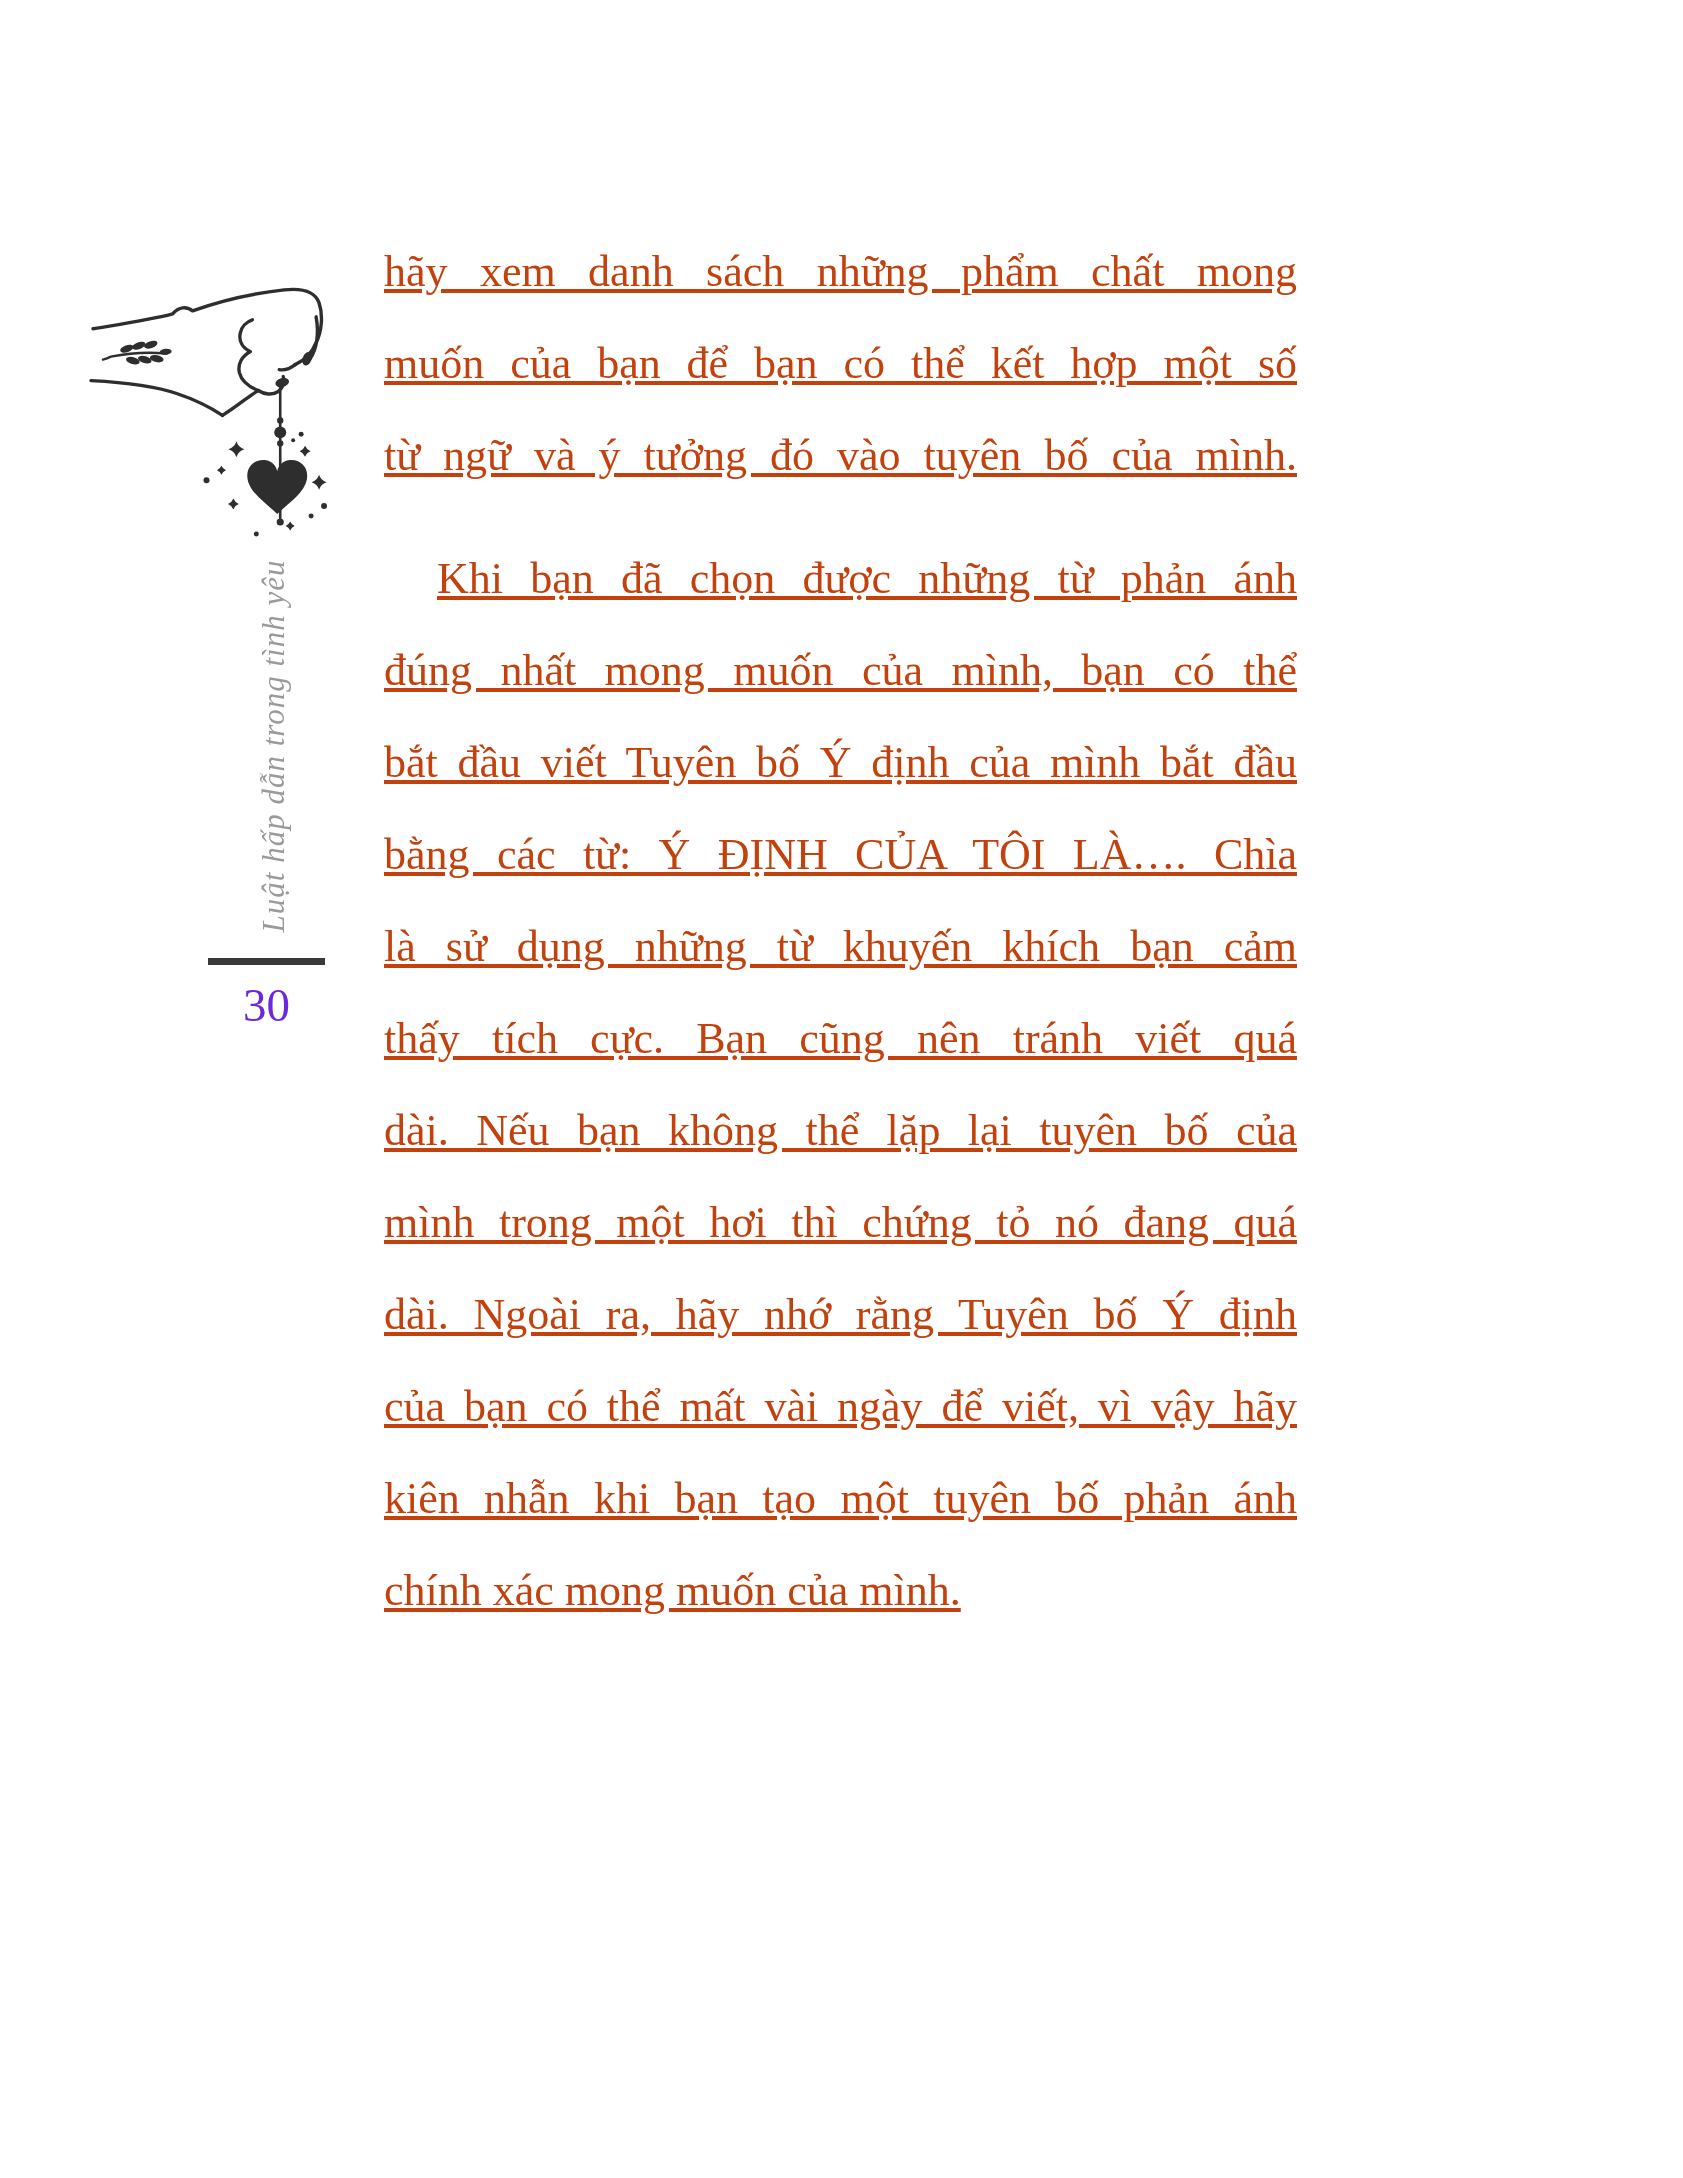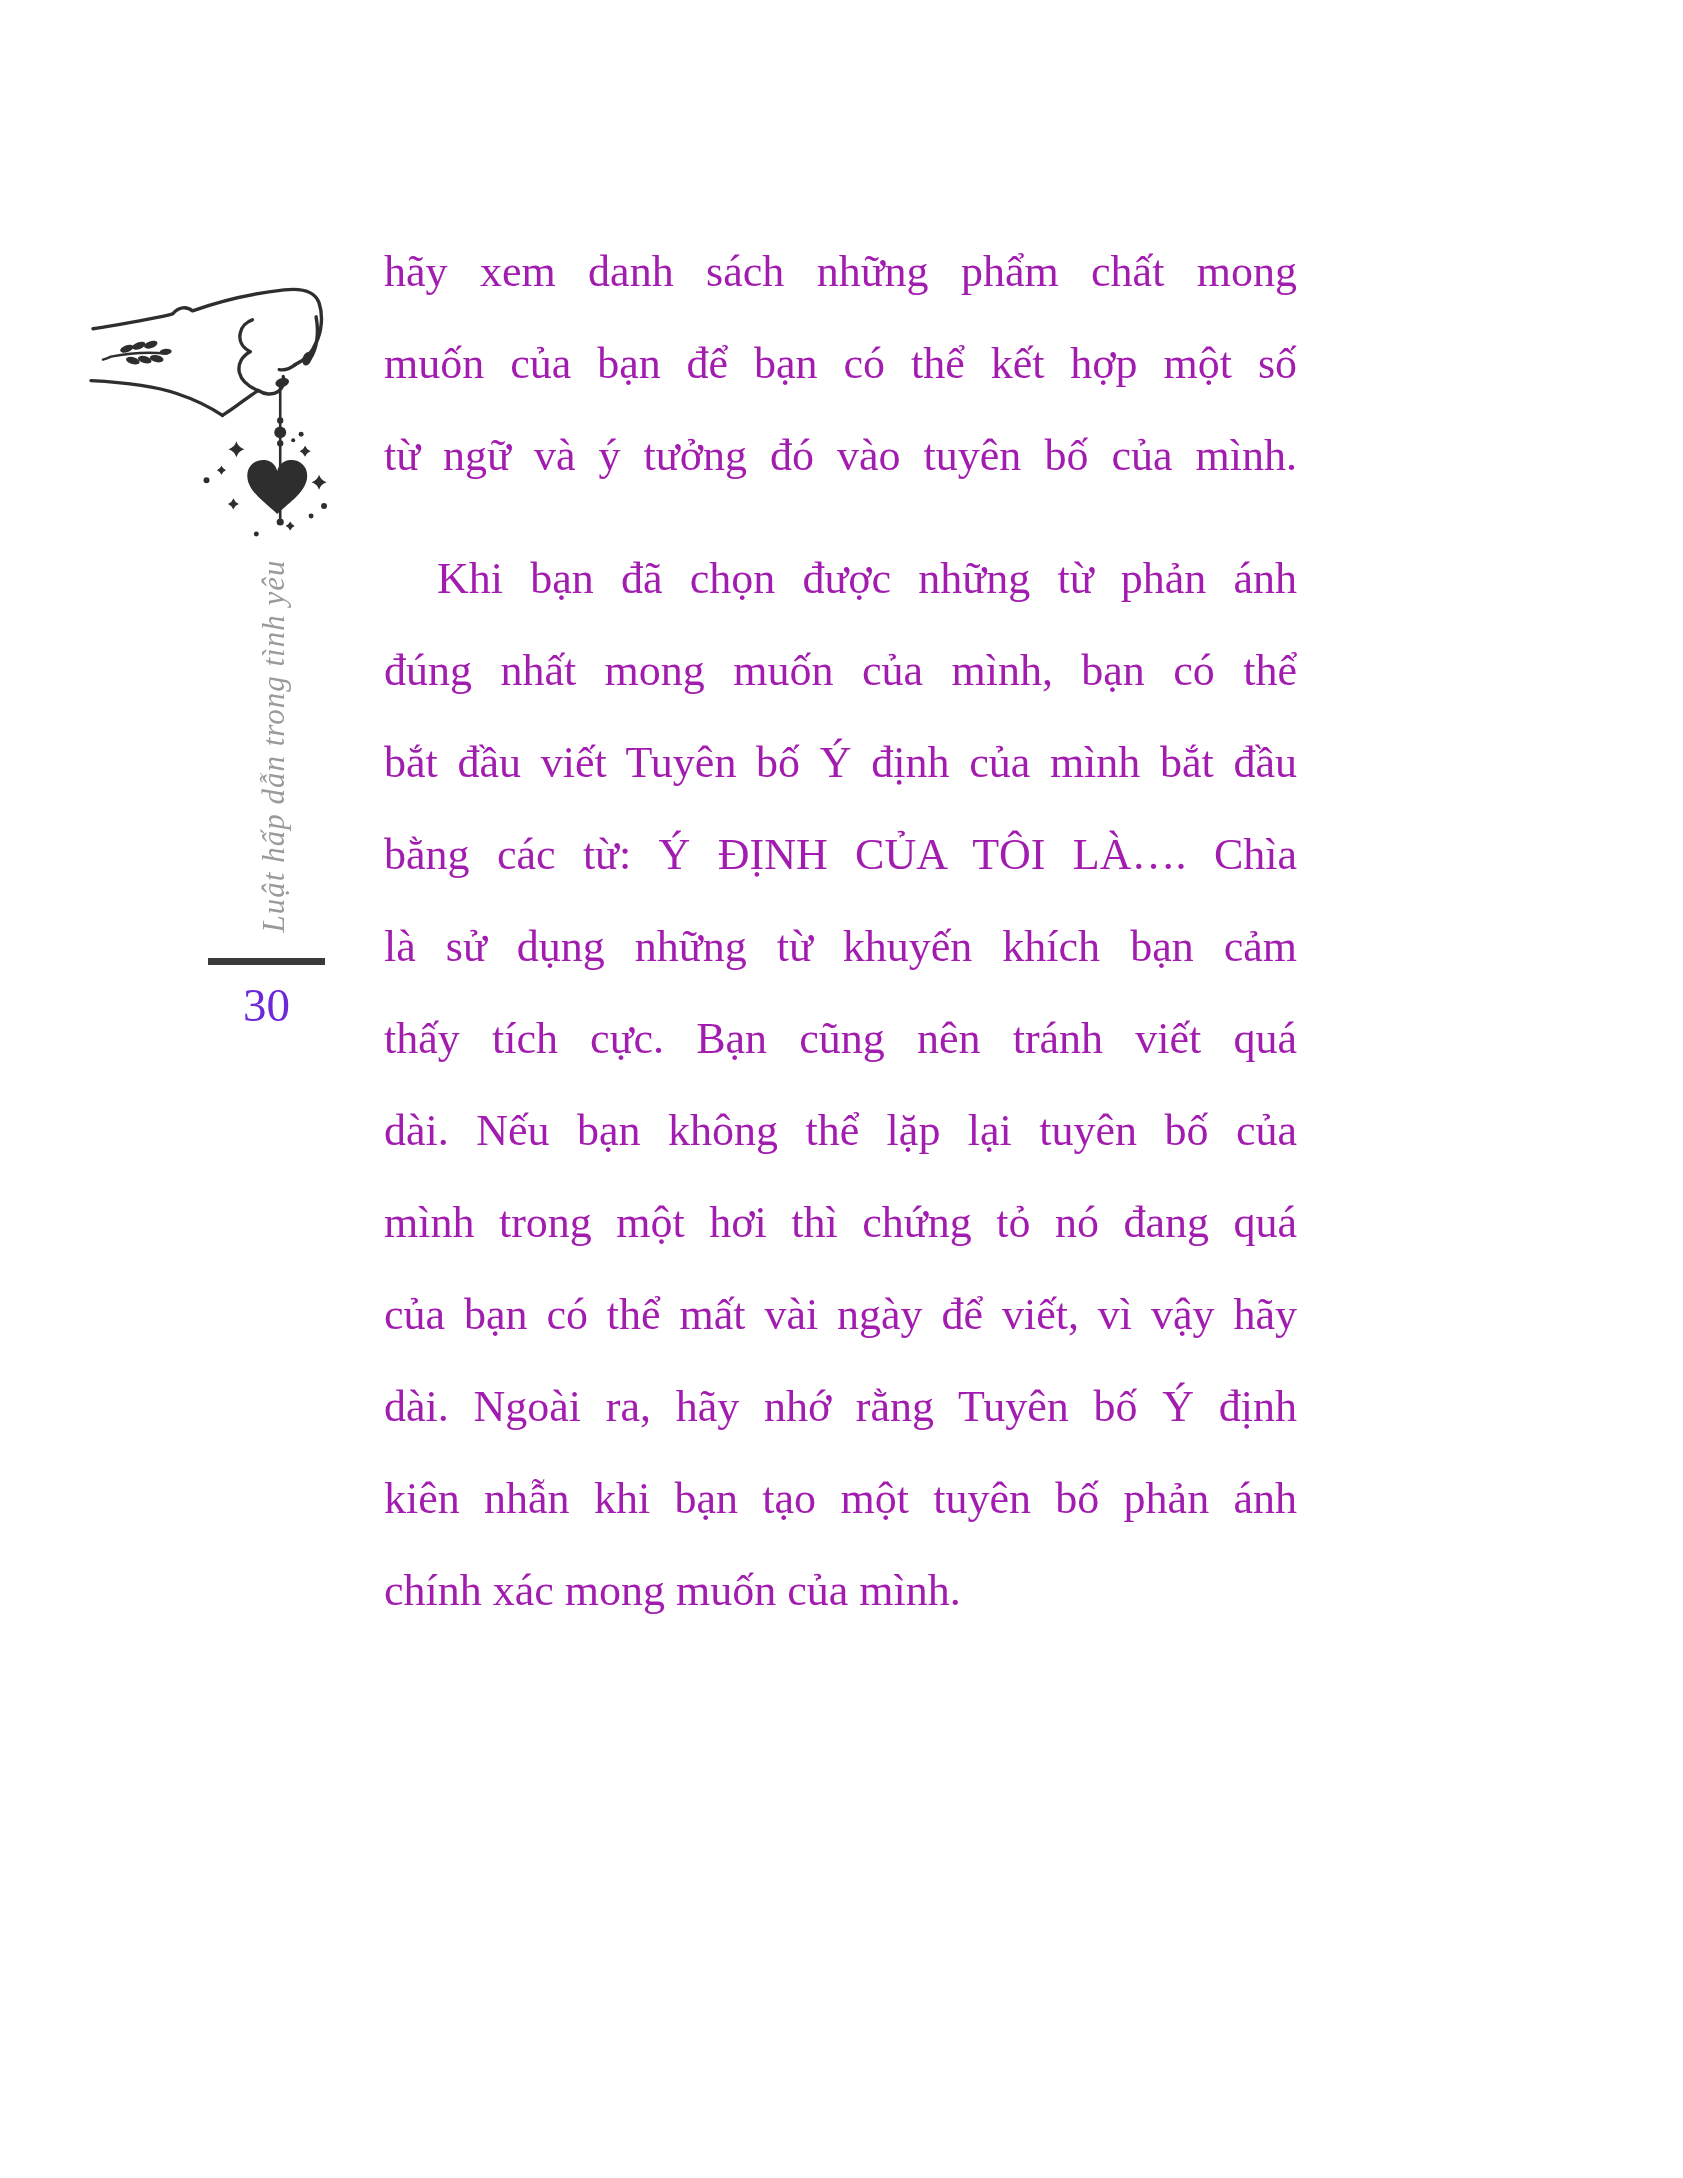--- a/index.html
+++ b/index.html
@@ -44,23 +44,24 @@
     text-align: center;
     font-size: 47px;
     color: #6d28d9;
   }
 
   
   .textblock {
     position: absolute;
     left: 384px; top: 226px;
     width: 913px;
-    color: #a21caf;
+    color: #c2410c;
     font-size: 44px;
     line-height: 92px;
+    text-decoration: underline;
   }
   .para { margin: 0; }
   .para + .para { margin-top: 31px; }
   .line {
     height: 92px;
     white-space: nowrap;
     text-align: justify;
     text-align-last: justify;
   }
   .line.short { text-align-last: left; }
@@ -142,22 +143,22 @@
 
     <div class="para">
       <div class="line indent">Khi bạn đã chọn được những từ phản ánh</div>
       <div class="line">đúng nhất mong muốn của mình, bạn có thể</div>
       <div class="line">bắt đầu viết Tuyên bố Ý định của mình bắt đầu</div>
       <div class="line">bằng các từ: Ý ĐỊNH CỦA TÔI LÀ…. Chìa</div>
       <div class="line">là sử dụng những từ khuyến khích bạn cảm</div>
       <div class="line">thấy tích cực. Bạn cũng nên tránh viết quá</div>
       <div class="line">dài. Nếu bạn không thể lặp lại tuyên bố của</div>
       <div class="line">mình trong một hơi thì chứng tỏ nó đang quá</div>
+      <div class="line">dài. Ngoài ra, hãy nhớ rằng Tuyên bố Ý định</div>
       <div class="line">của bạn có thể mất vài ngày để viết, vì vậy hãy</div>
-      <div class="line">dài. Ngoài ra, hãy nhớ rằng Tuyên bố Ý định</div>
       <div class="line">kiên nhẫn khi bạn tạo một tuyên bố phản ánh</div>
       <div class="line short">chính xác mong muốn của mình.</div>
     </div>
 
     <div class="para">
     </div>
 
   </div>
 </div>
 

